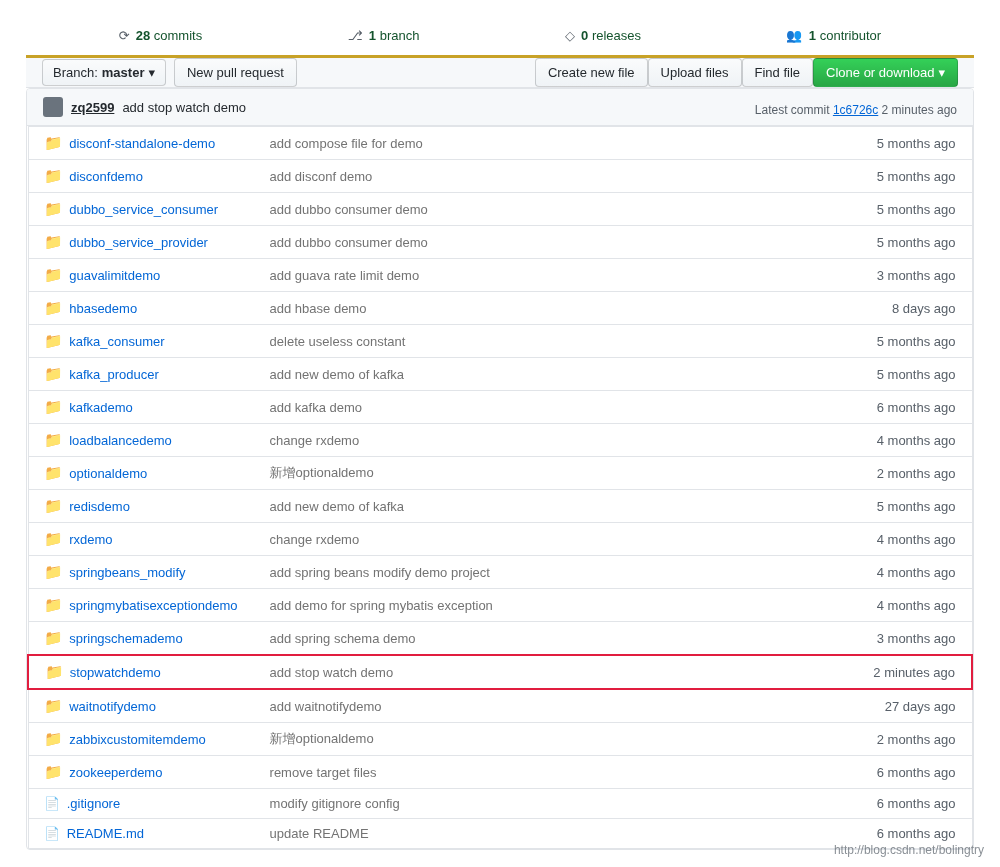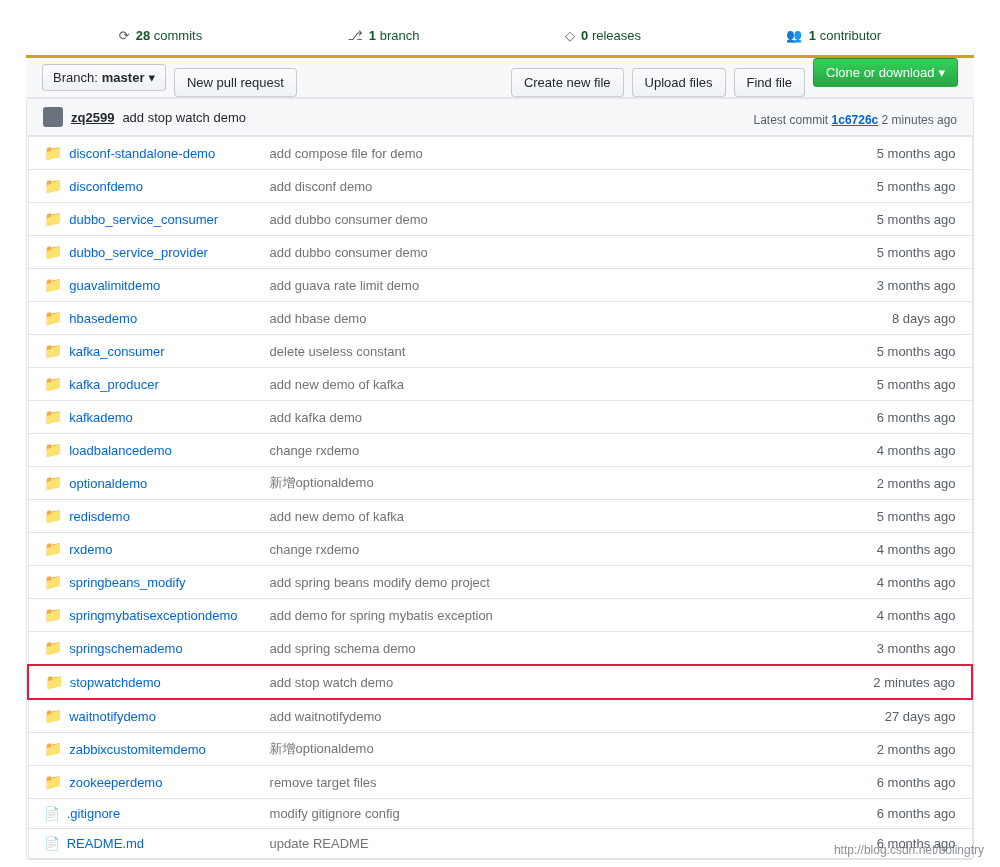--- a/index.html
+++ b/index.html
@@ -24,40 +24,39 @@
 
     .toolbar {
       display: flex;
       align-items: center;
       justify-content: space-between;
       padding: 0 16px;
       background: #f6f8fa;
       border-bottom: 1px solid #e1e4e8;
     }
     .toolbar-left { display: flex; gap: 8px; align-items: center; }
-    .toolbar-right { display: flex; gap: 8px; align-items: flex-start; }
+    .toolbar-right { display: flex; gap: 0; align-items: flex-start; }
 
     .btn {
       display: inline-flex;
       align-items: center;
       gap: 4px;
       padding: 6px 12px;
       font-size: 13px;
       font-weight: 500;
       border-radius: 4px;
       cursor: pointer;
       border: 1px solid;
       text-decoration: none;
       color: #24292e;
     }
     .btn-default {
       background: linear-gradient(180deg, #fafbfc 0%, #eff3f6 100%);
       border-color: rgba(27,31,35,0.2);
       color: #24292e;
-      margin-top: 10px;
     }
     .btn-green {
       background: linear-gradient(180deg, #34d058 0%, #28a745 100%);
       border-color: rgba(27,31,35,0.2);
       color: #fff;
     }
 
     .branch-select {
       display: inline-flex;
       align-items: center;
@@ -89,21 +88,21 @@
       display: inline-block;
       overflow: hidden;
     }
     .avatar-img {
       width: 100%; height: 100%;
       background: linear-gradient(135deg, #e8a87c 0%, #c87941 50%, #a05020 100%);
     }
     .commit-author { color: #24292e; font-weight: 600; }
     .commit-message { color: #24292e; }
     .latest-commit-right { color: #586069; font-size: 12px; }
-    .commit-hash { color: #0366d6; font-weight: 700; }
+    .commit-hash { color: #0366d6; font-weight: 400; }
 
     .file-table {
       width: 100%;
       border-collapse: collapse;
       border: 1px solid #e1e4e8;
     }
     .file-table td {
       padding: 7px 16px;
       border-top: 1px solid #e1e4e8;
       font-size: 13px;

